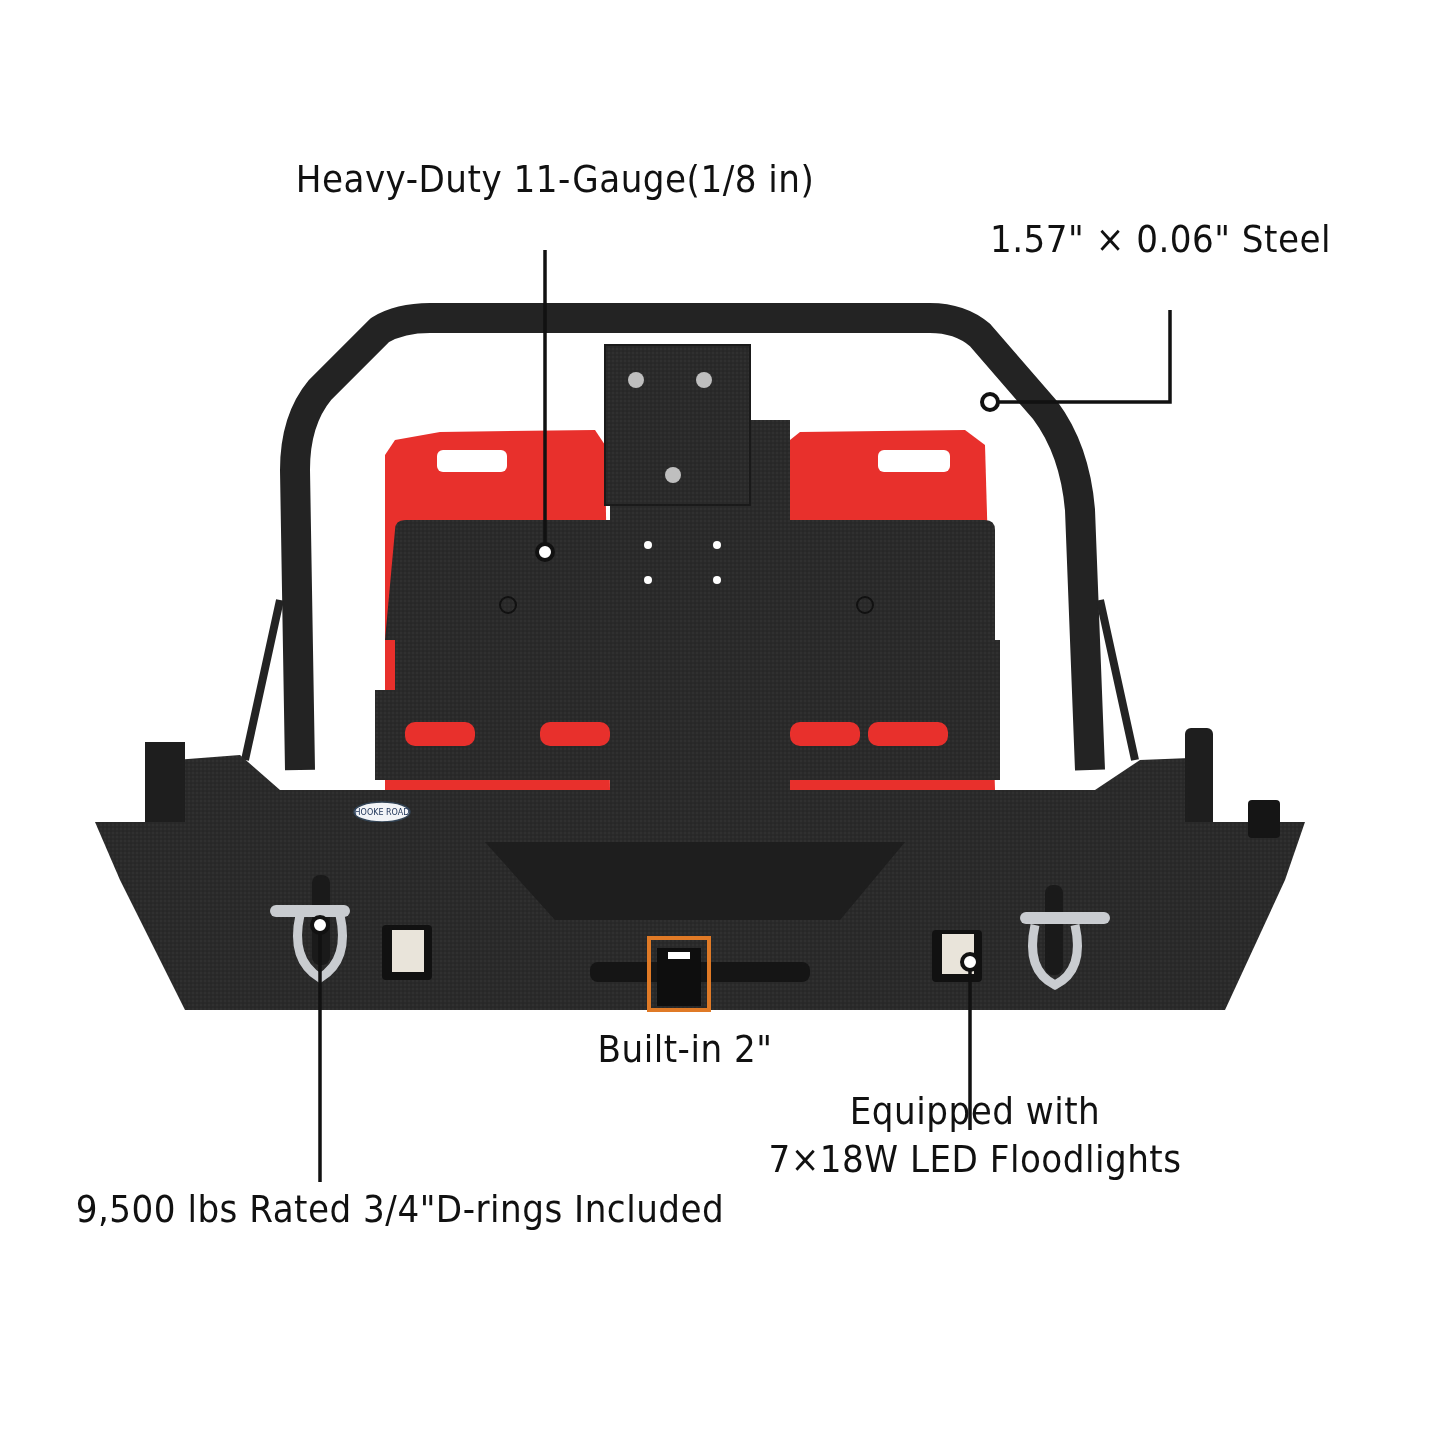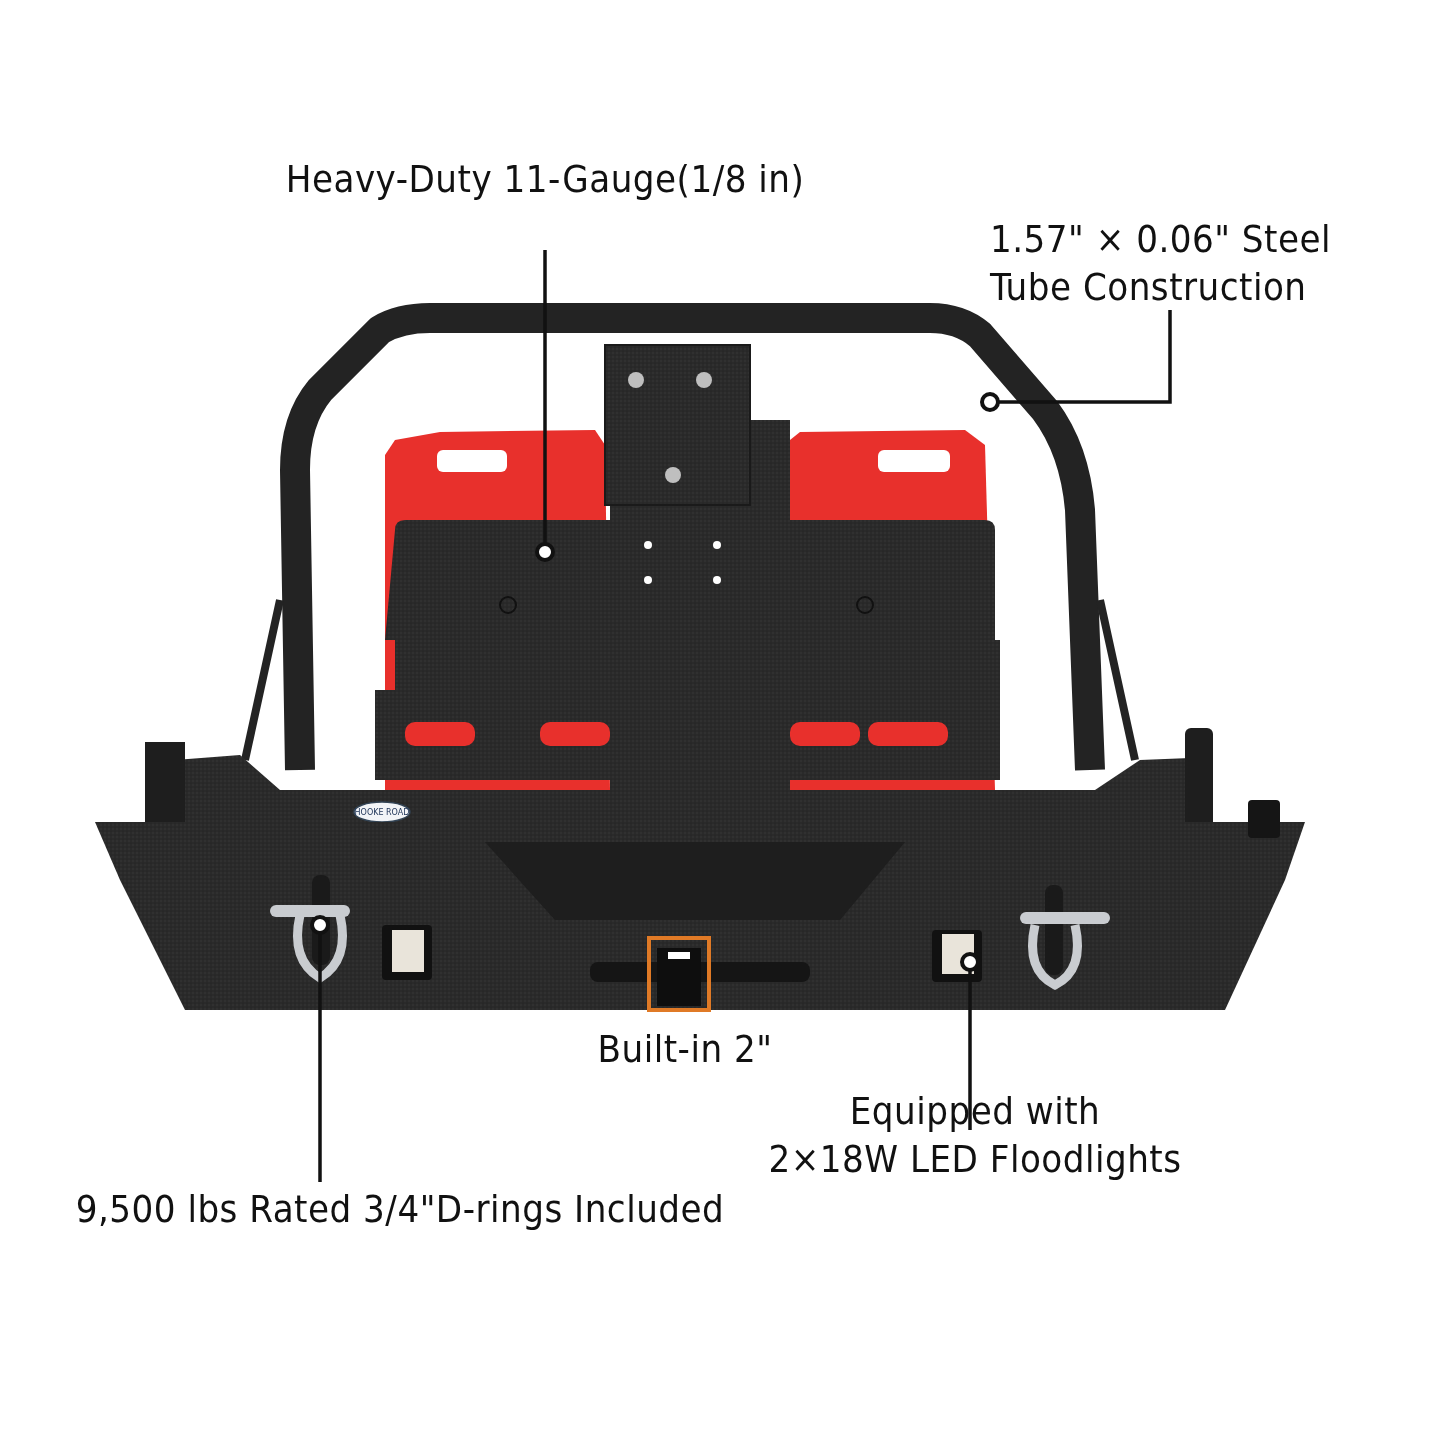--- a/index.html
+++ b/index.html
@@ -114,33 +114,32 @@
     <line x1="970" y1="962" x2="970" y2="1130"></line>
   </g>
   <g fill="#fff" stroke="#111" stroke-width="4">
     <circle cx="545" cy="552" r="8"></circle>
     <circle cx="990" cy="402" r="8"></circle>
     <circle cx="320" cy="925" r="8"></circle>
     <circle cx="970" cy="962" r="8"></circle>
   </g>
 </svg>
 
-<div class="label" style="left:200px; top:155px; width:690px;">
+<div class="label" style="left:210px; top:155px; width:690px;">
   <span>Heavy-Duty 11-Gauge(1/8 in)</span>
 </div>
 
 <div class="label" style="left:990px; top:215px; text-align:left;">
   <span>1.57" × 0.06" Steel</span>
-  <span>Tube Construction</span>
 </div>
 
 <div class="label" style="left:440px; top:1025px; width:490px;">
   <span>Built-in 2"</span>
 </div>
 
 <div class="label" style="left:740px; top:1087px; width:470px;">
   <span>Equipped with</span>
-  <span>2×18W LED Floodlights</span>
+  <span>7×18W LED Floodlights</span>
 </div>
 
 <div class="label" style="left:40px; top:1185px; width:720px;">
   <span>9,500 lbs Rated 3/4"D-rings Included</span>
 </div>
 
 </body></html>

